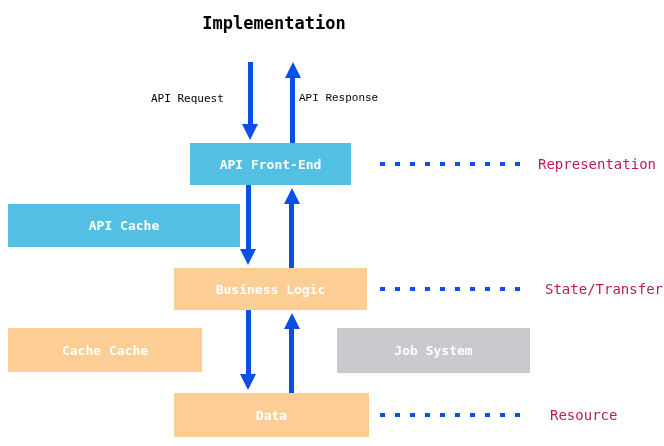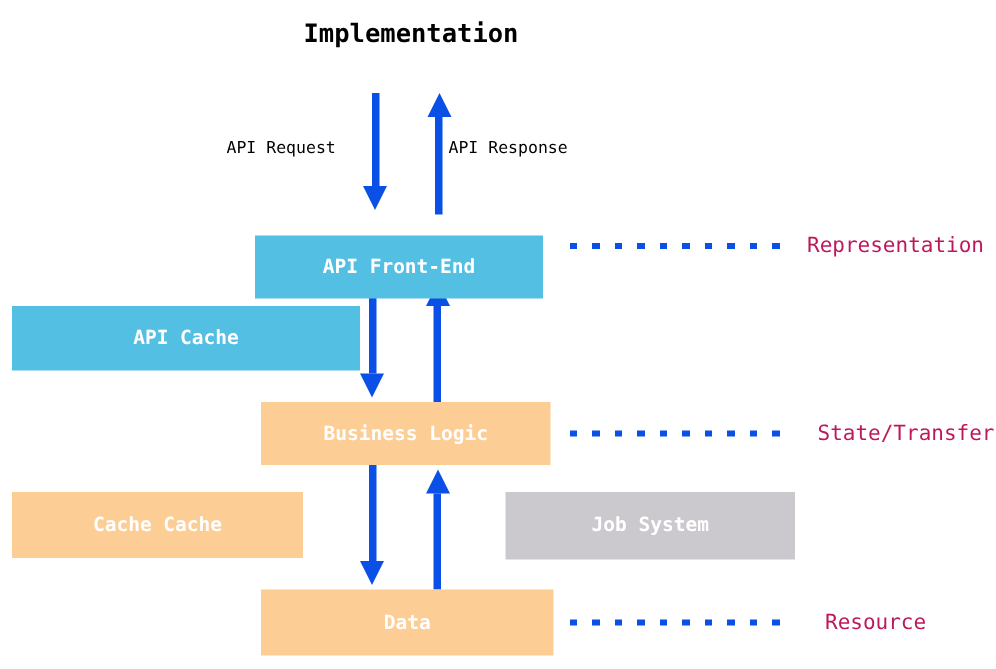--- a/index.html
+++ b/index.html
@@ -31,21 +31,21 @@
   .node {
     height: 42px;
     display: flex; align-items: center; justify-content: center;
     font-size: 13px; font-weight: bold; color: #ffffff;
     white-space: nowrap;
   }
   .node-blue   { background: #53BFE3; }
   .node-orange { background: #FCCE96; }
   .node-gray   { background: #CBC8CE; }
 
-  .box-front-end     { left: 170px; top: 143px; width: 192px; height: 42px; margin-top: 14px; }
+  .box-front-end     { left: 190px; top: 143px; width: 161px; height: 42px; }
   .box-api-cache     { left: 8px;   top: 204px; width: 232px; height: 43px; align-items: center; }
   .box-business      { left: 174px; top: 268px; width: 193px; height: 42px; }
   .box-data-cache    { left: 8px;   top: 328px; width: 194px; height: 44px; }
   .box-job-system    { left: 337px; top: 328px; width: 193px; height: 45px; }
   .box-data          { left: 174px; top: 393px; width: 195px; height: 44px; }
 
   .arrow-line {
     width: 5px;
     background: #0B50E6;
   }
@@ -75,21 +75,21 @@
   <div>
     <div class="abs arrow-line" style="left:248px; top:62px; height:62px;"></div>
     <div class="abs arrow-head head-down" style="left:242px; top:124px;"></div>
   </div>
   <div>
     <div class="abs arrow-head head-up" style="left:285px; top:62px;"></div>
     <div class="abs arrow-line" style="left:290px; top:78px; height:65px;"></div>
   </div>
 
   <div class="abs flow-label" style="left:151px; top:92px;">API Request</div>
-  <div class="abs flow-label" style="left:299px; top:92px;">API Response</div>
+  <div class="abs flow-label" style="left:299px; top:92px;font-family:Liberation Mono, monospace;">API Response</div>
 
   <div>
     <div class="abs arrow-line" style="left:246px; top:185px; height:64px;"></div>
     <div class="abs arrow-head head-down" style="left:240px; top:249px;"></div>
   </div>
   <div>
     <div class="abs arrow-head head-up" style="left:284px; top:188px;"></div>
     <div class="abs arrow-line" style="left:289px; top:204px; height:64px;"></div>
   </div>
 

